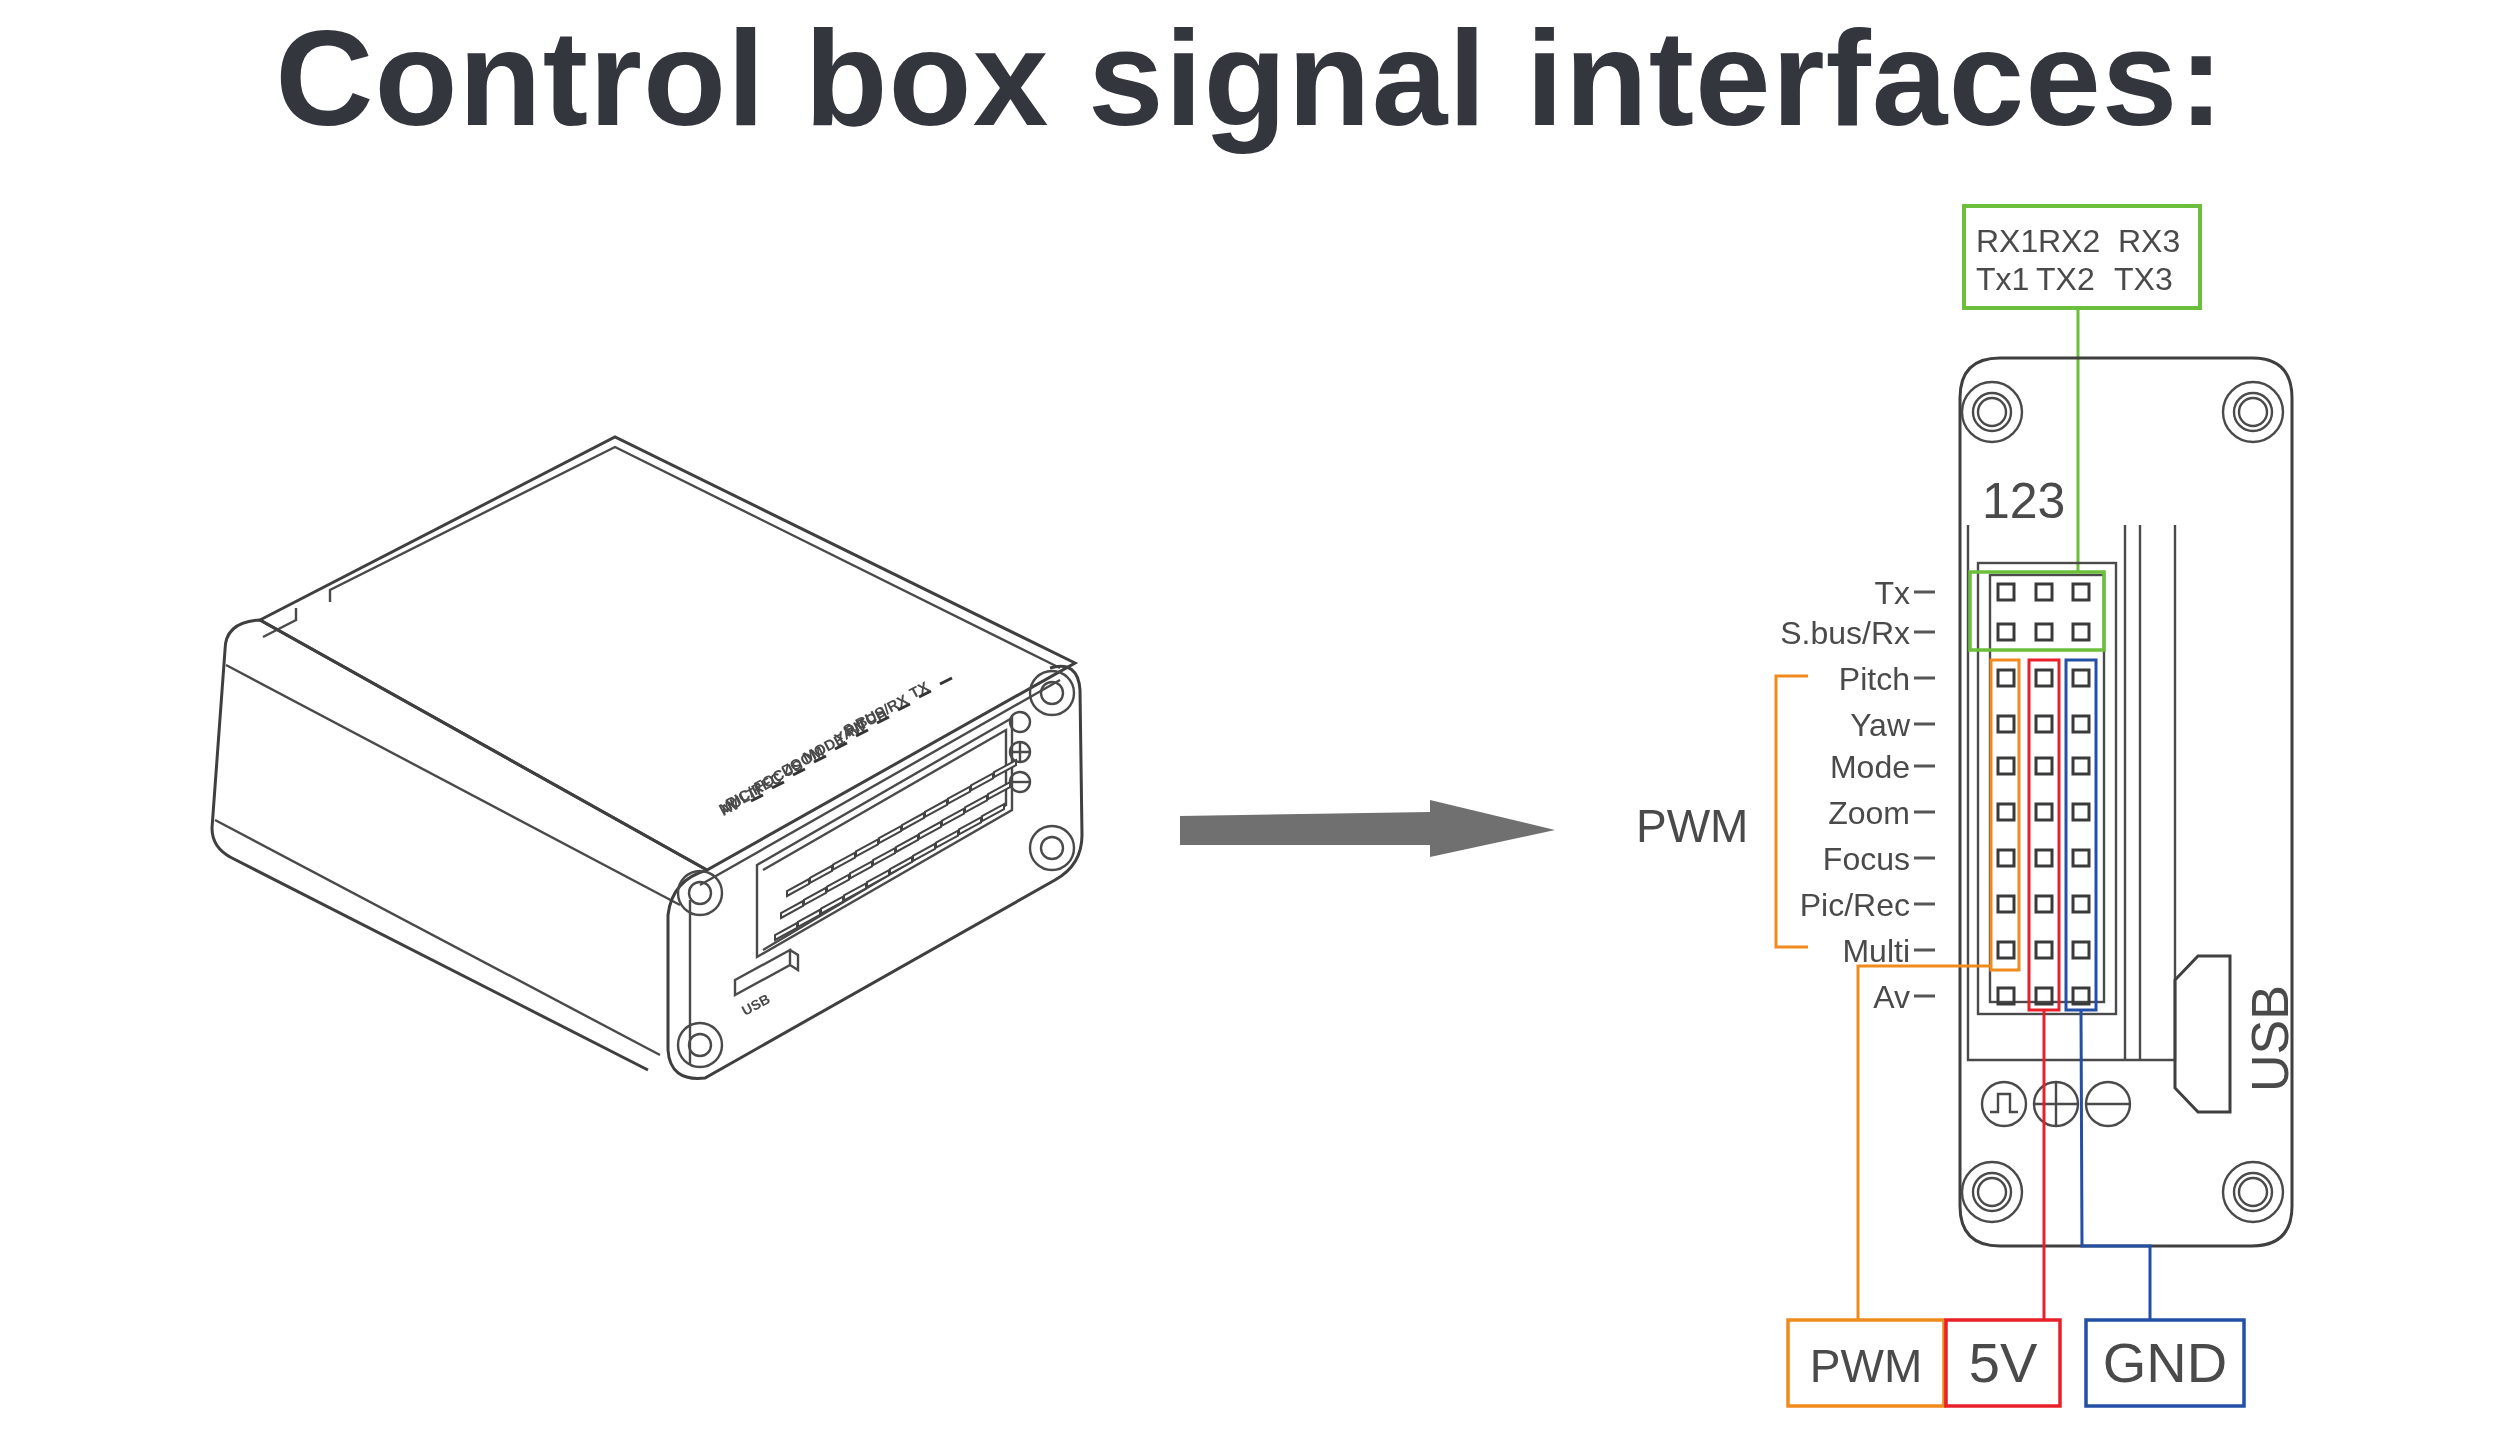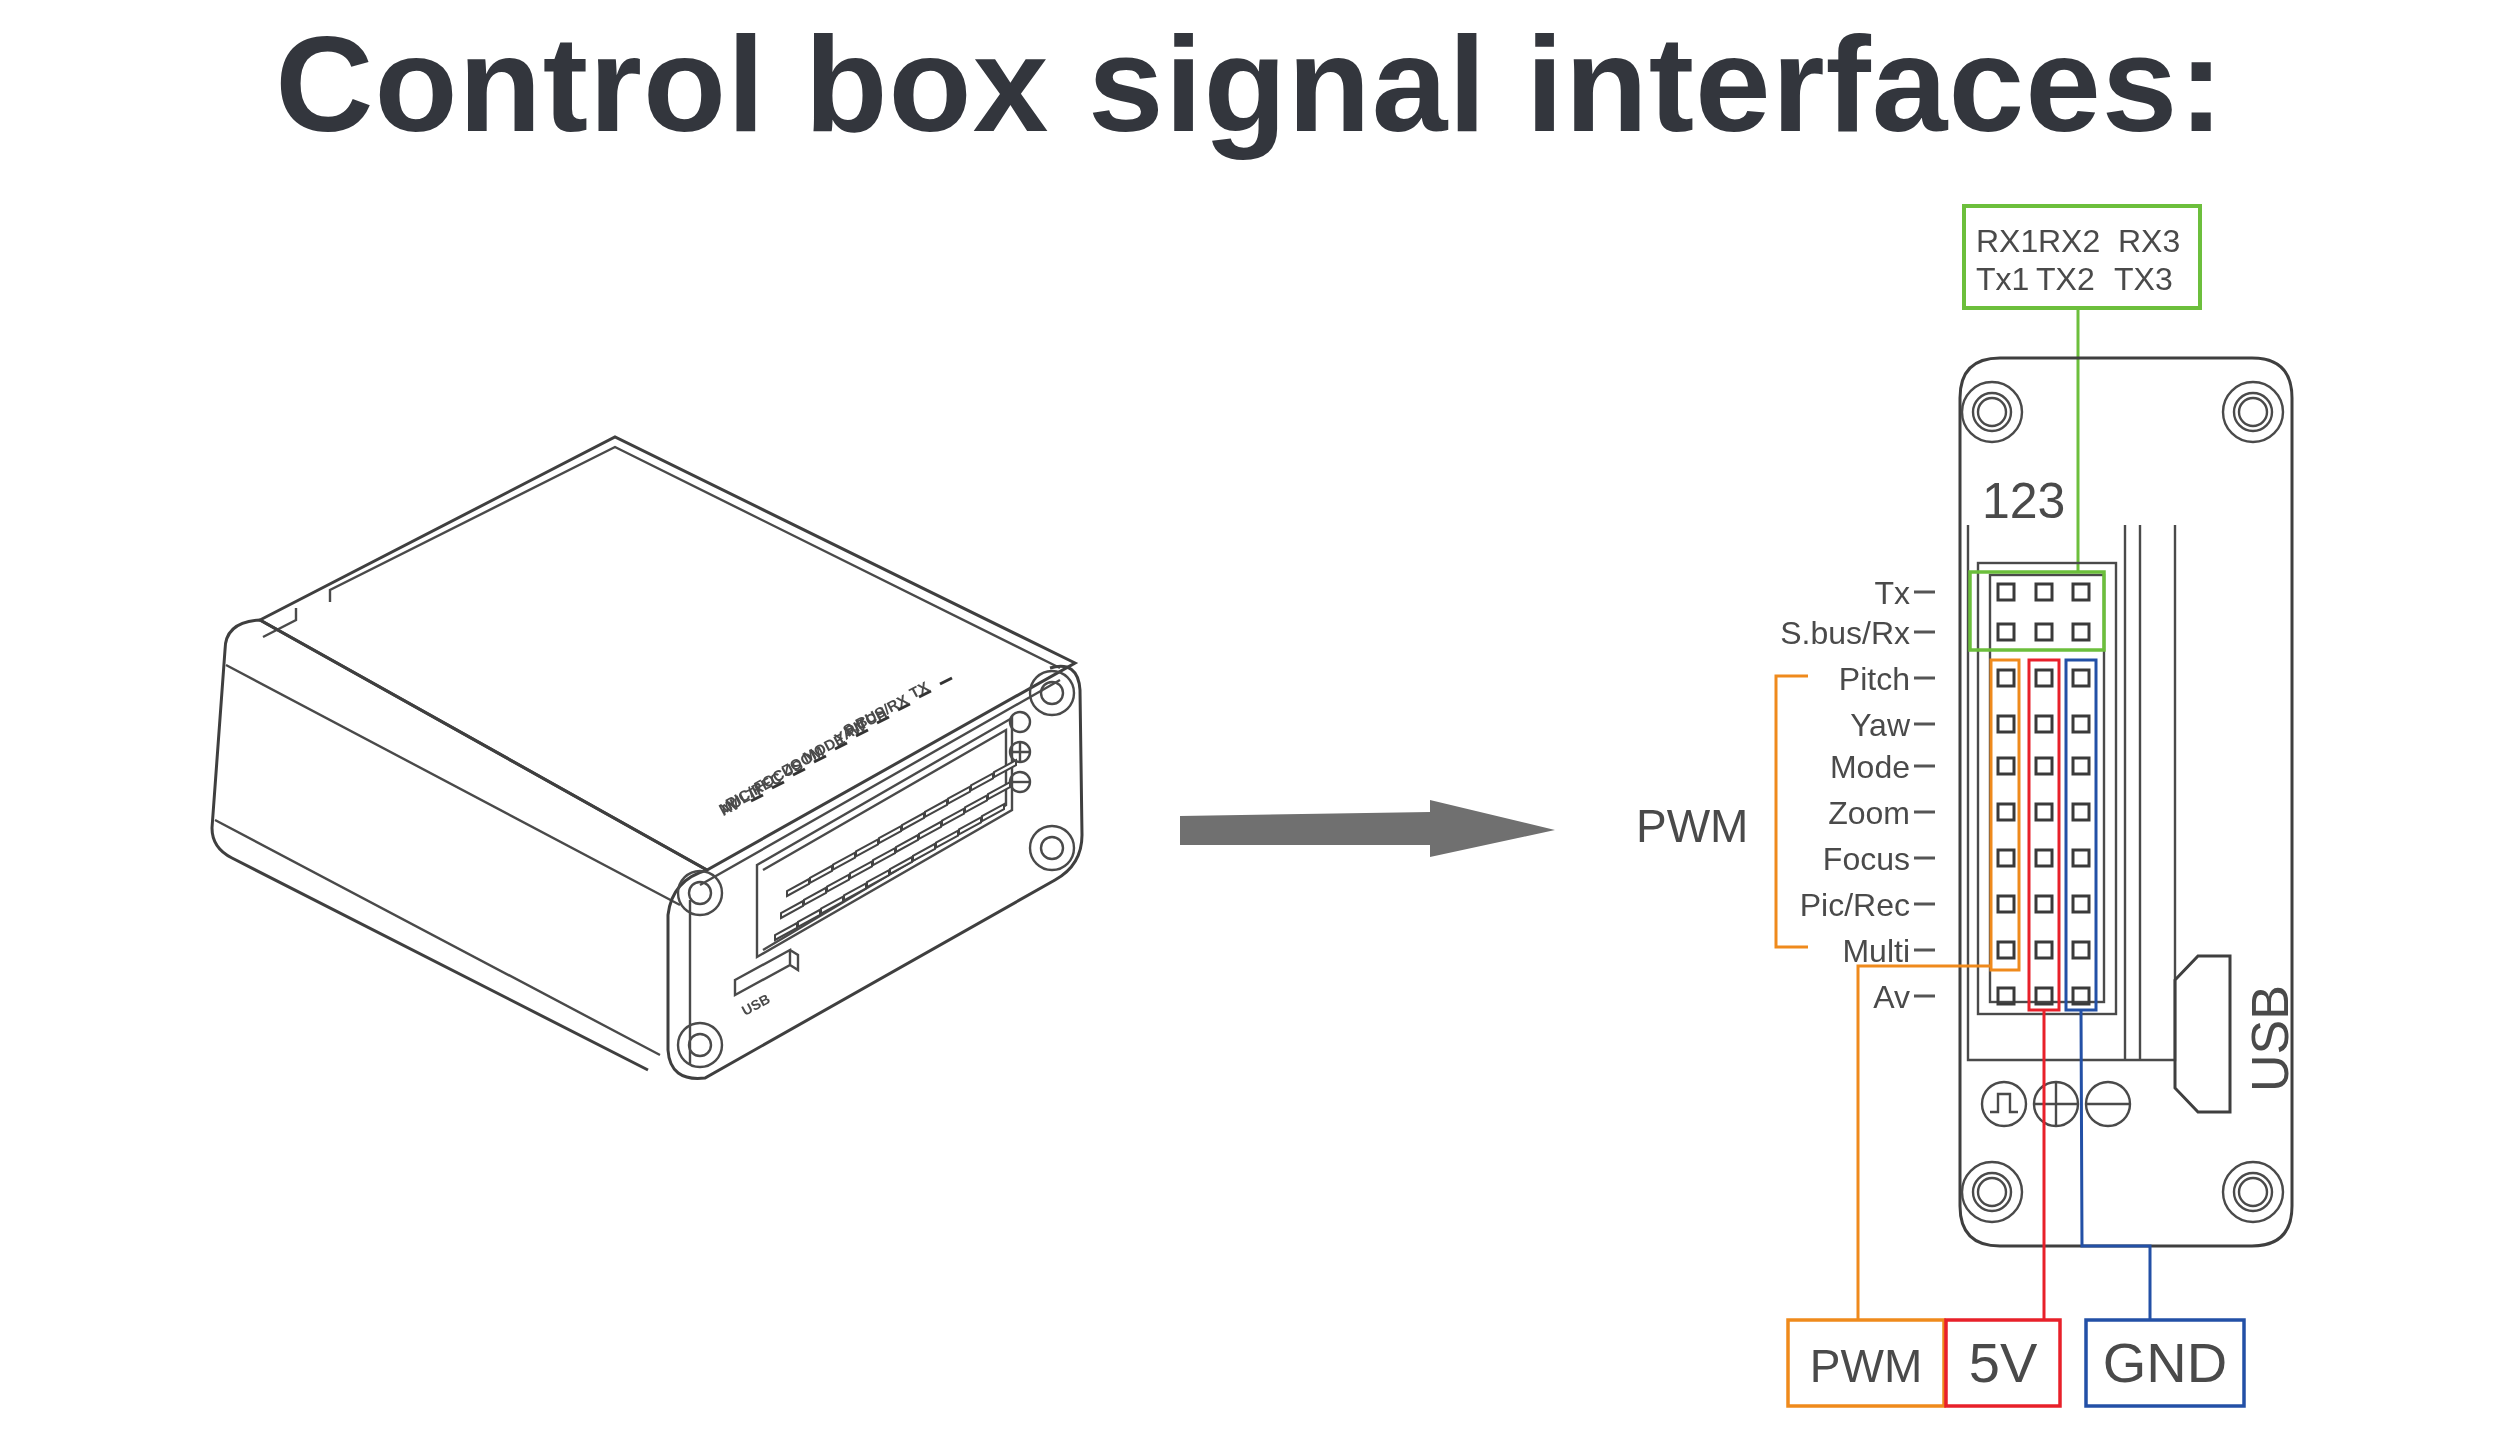--- a/index.html
+++ b/index.html
@@ -1,18 +1,18 @@
 <!DOCTYPE html>
 <html><head>
 <meta charset="utf-8">
 <style>
   html, body { margin: 0; padding: 0; background: #ffffff; }
   body { width: 2500px; height: 1448px; position: relative; overflow: hidden; font-family: "Liberation Sans", sans-serif; }
   .title {
-    position: absolute; left: 0; top: 10px; width: 2500px; text-align: center;
+    position: absolute; left: 0; top: 4px; width: 2500px; text-align: center;
     font-family: "Liberation Sans", sans-serif; font-weight: bold; font-size: 136px;
     color: #33363d; letter-spacing: 1px; margin: 0; line-height: 1.1;
   }
   svg { position: absolute; left: 0; top: 0; }
   .lbl { font-family: "Liberation Sans", sans-serif; fill: #4a4a4a; }
   .draw { fill: none; stroke: #3f3f3f; stroke-width: 3; }
   .thin { fill: none; stroke: #4a4a4a; stroke-width: 2.4; }
 </style>
 </head>
 <body>

